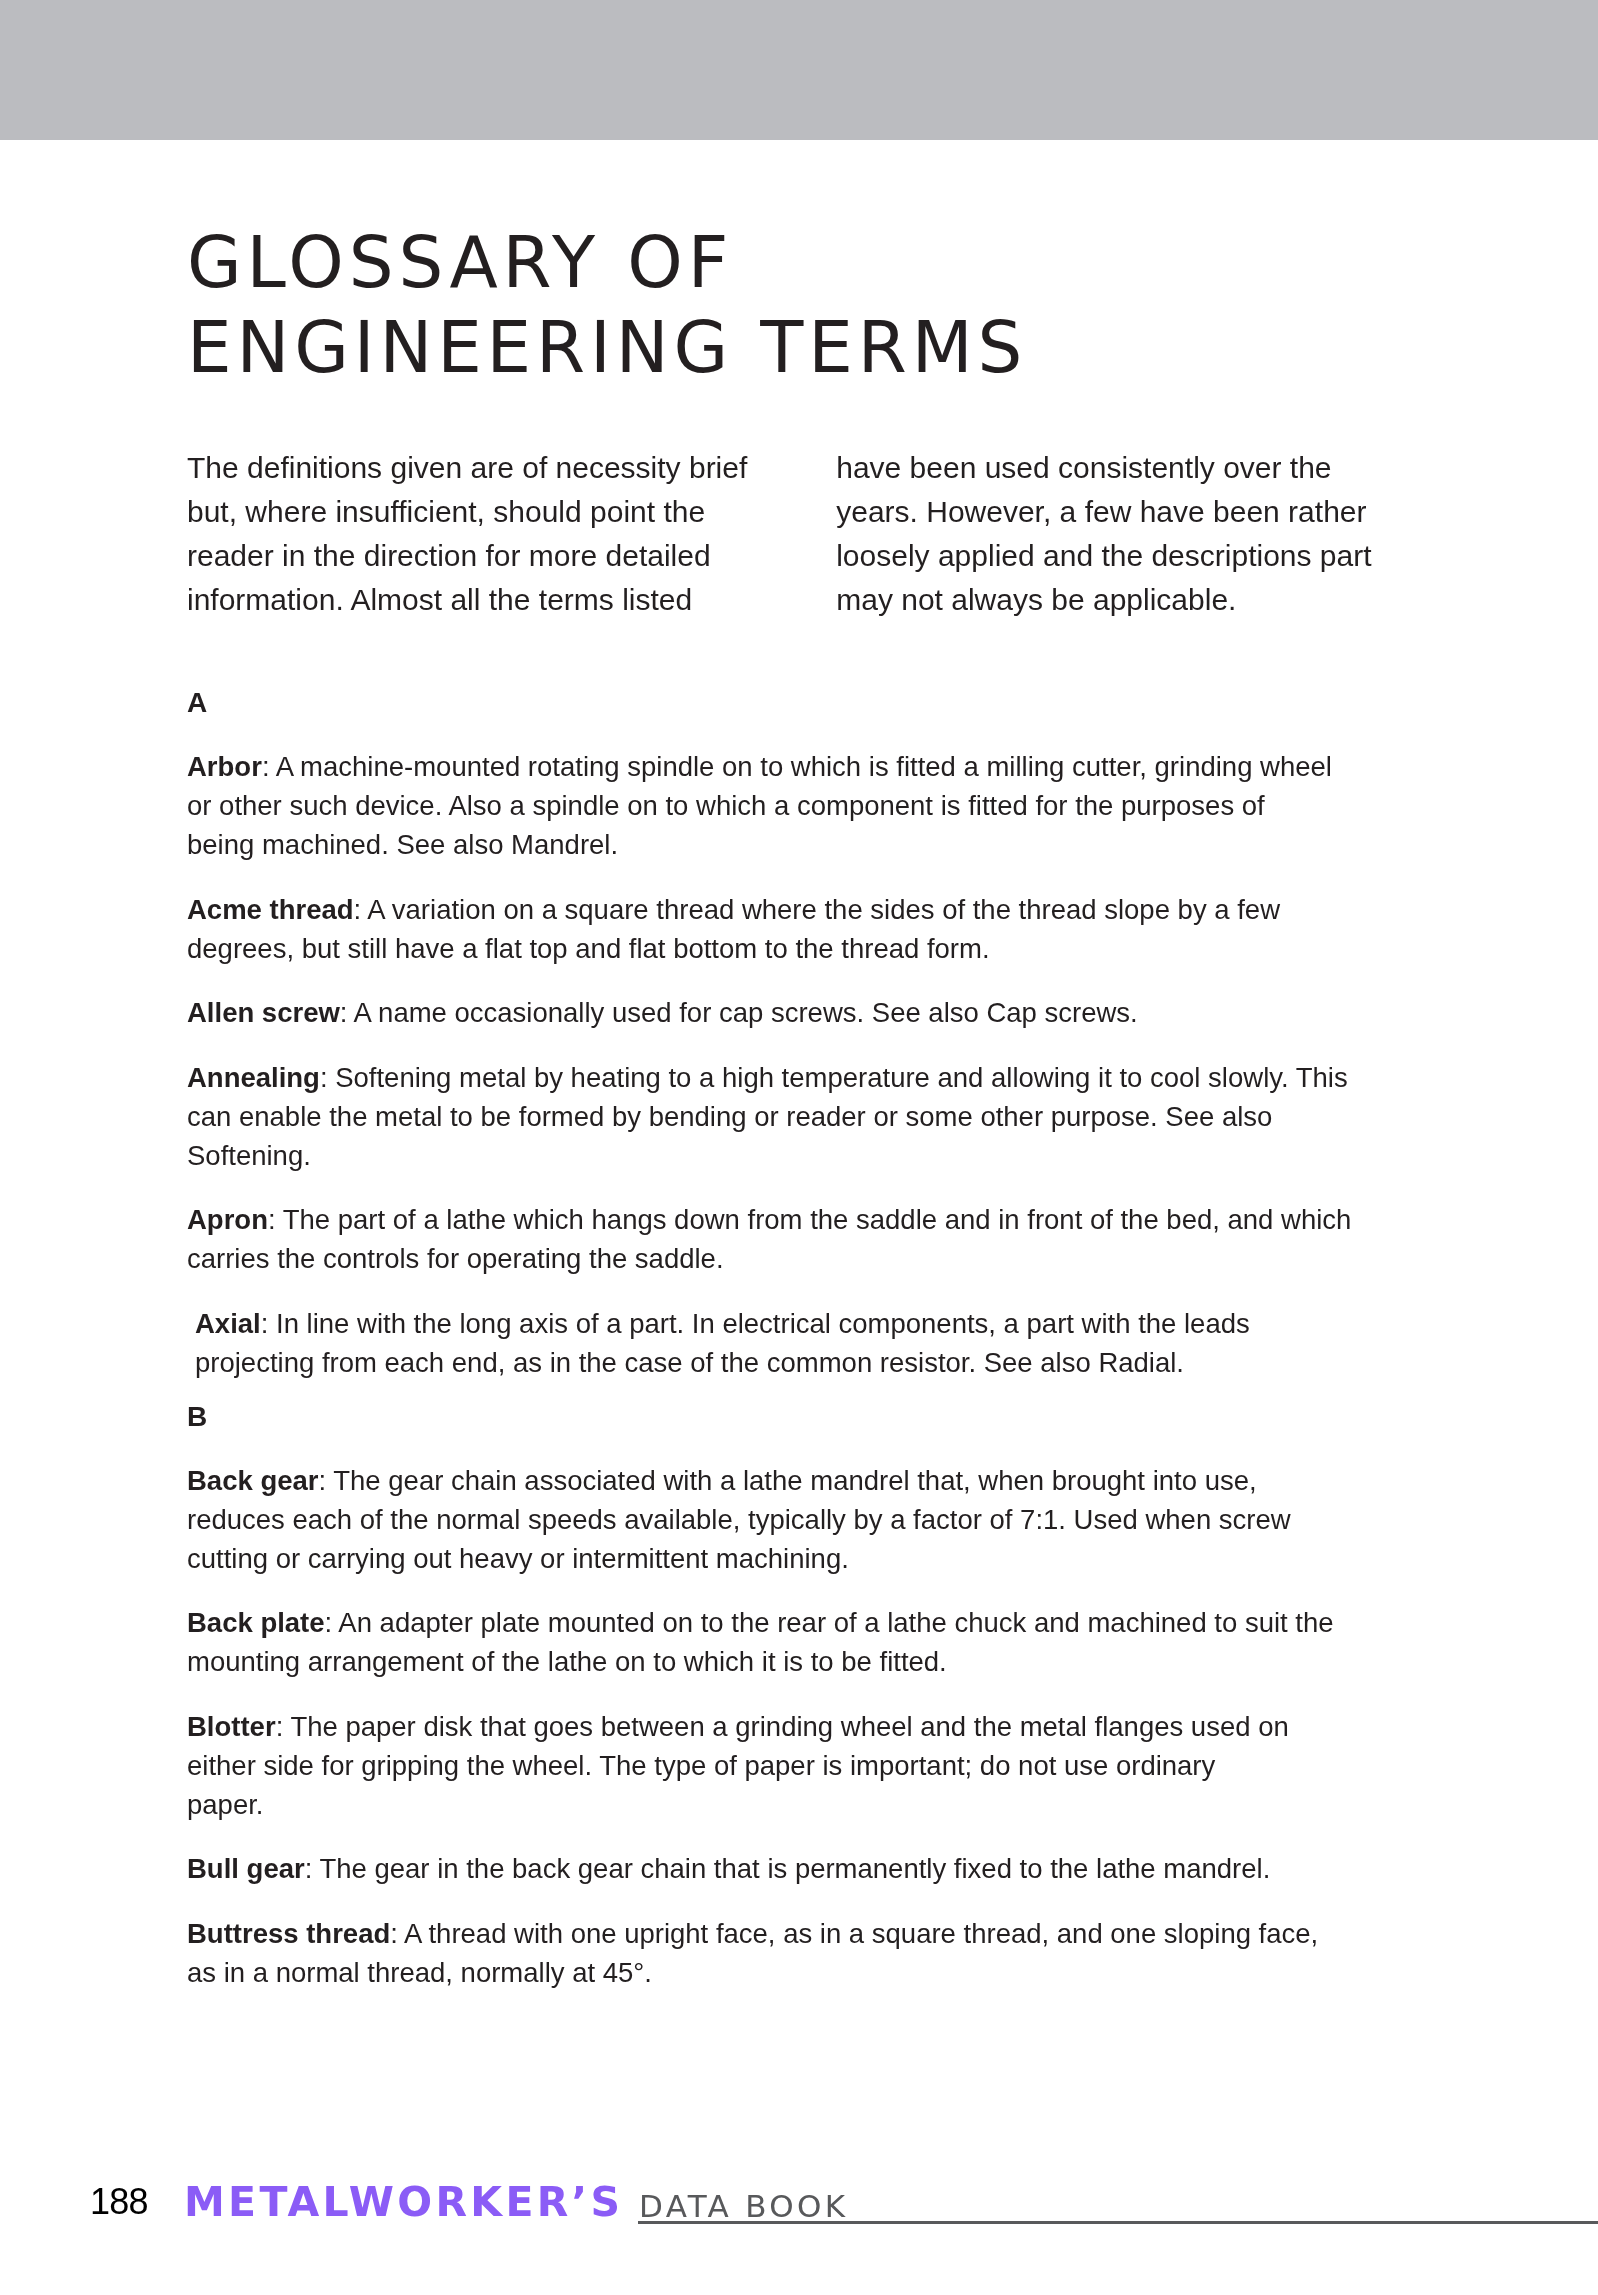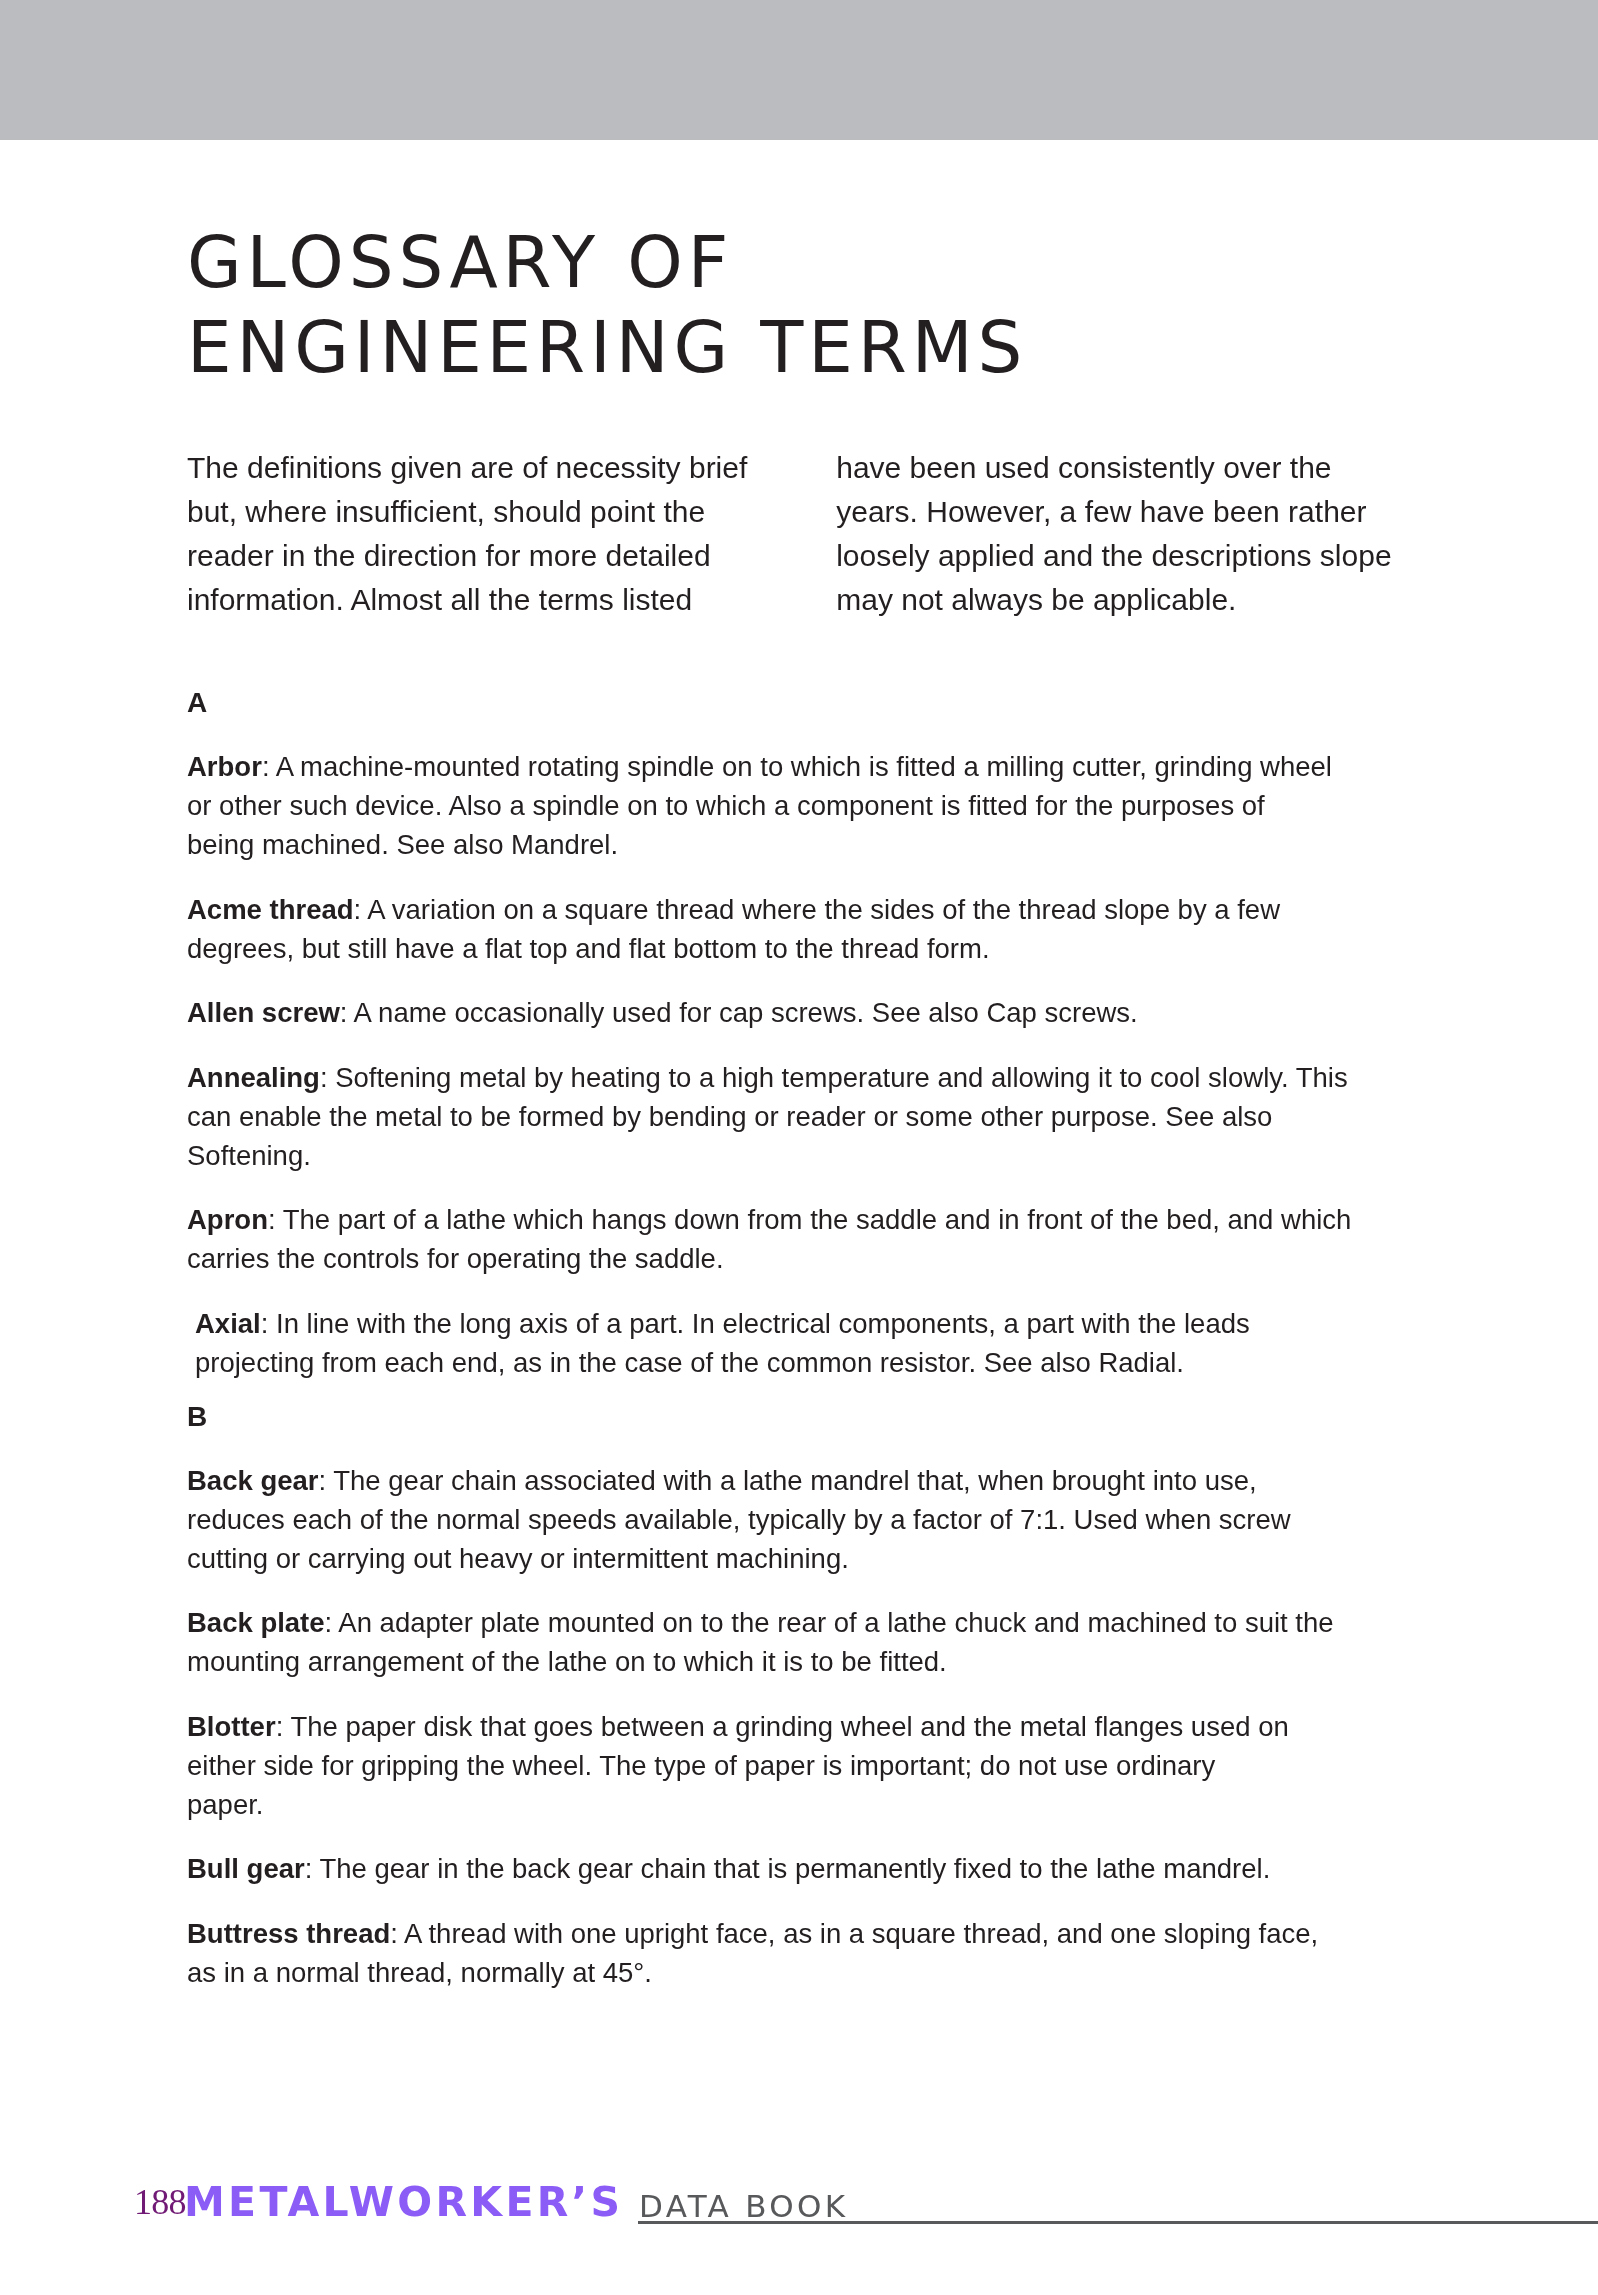--- a/index.html
+++ b/index.html
@@ -68,25 +68,24 @@
   .section-b { margin-top: 0; }
 
   .footer {
     position: absolute;
     left: 0; top: 2176px;
     width: 1598px; height: 66px;
   }
   .page-number {
     position: absolute;
     left: 90px; top: 5px;
-    font-family: Liberation Serif, serif;
+    font-family: Liberation Sans, sans-serif;
     font-size: 36px;
-    color: #701a75;
+    color: #000000;
     letter-spacing: -0.8px;
-    margin-left: 44px;
   }
   .book-title-bold {
     position: absolute;
     left: 184px; top: 1.6px;
     font-family: "DejaVu Sans", sans-serif;
     font-weight: bold;
     font-size: 41px;
     letter-spacing: 3.3px;
     color: #8b5cf6;
   }
@@ -119,21 +118,21 @@
 <div class="intro">
   <div class="col">
     <span>The definitions given are of necessity brief</span>
     <span>but, where insufficient, should point the</span>
     <span>reader in the direction for more detailed</span>
     <span>information. Almost all the terms listed</span>
   </div>
   <div class="col">
     <span>have been used consistently over the</span>
     <span>years. However, a few have been rather</span>
-    <span>loosely applied and the descriptions slope</span>
+    <span>loosely applied and the descriptions part</span>
     <span>may not always be applicable.</span>
   </div>
 </div>
 
 <div class="glossary" id="glossary">
     <div class="section">
       <div class="letter-heading">A</div>
       <div class="entry">
         <span class="line"><span class="term">Arbor</span><span>: A machine-mounted rotating spindle on to which is fitted a milling cutter, grinding wheel</span></span>
         <span class="line"><span>or other such device. Also a spindle on to which a component is fitted for the purposes of</span></span>

